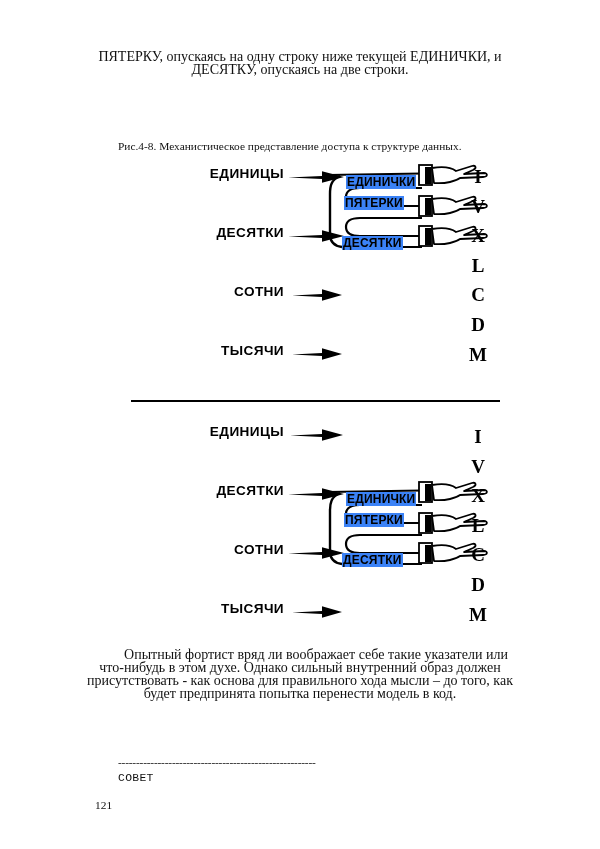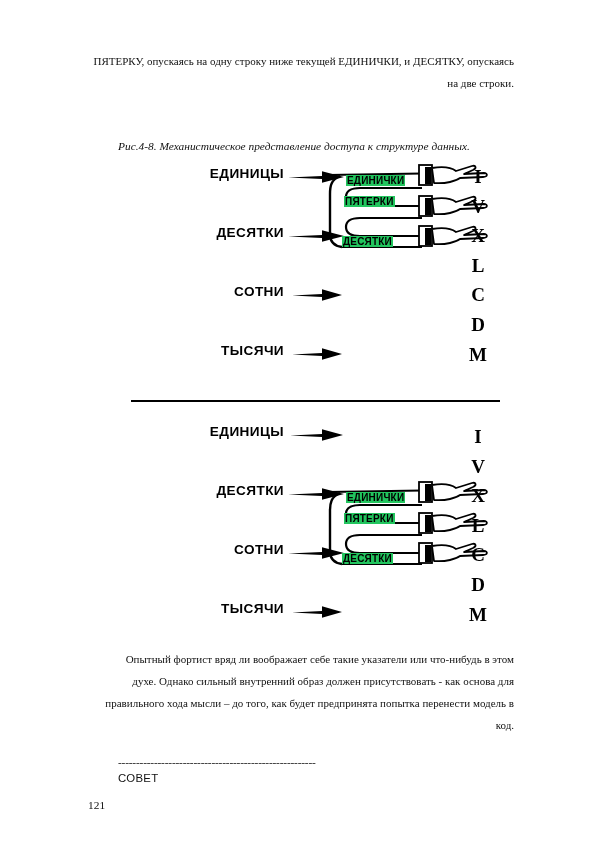--- a/index.html
+++ b/index.html
@@ -22,41 +22,40 @@
     width: 600px;
     height: 849px;
   }
 
   
   .para {
     position: absolute;
     left: 86px;
     width: 428px;
     font-family: "Liberation Serif", serif;
-    font-size: 11px;
-    line-height: 22px;
-    text-align: right;
+    font-size: 14px;
+    line-height: 13px;
+    text-align: center;
     color: #111;
   }
   .para .indent { display: inline-block; width: 32px; }
 
   #para-top    { top: 50px; }
   #para-bottom { top: 648px; }
   #para-newbie { top: 716px; }
 
   
   .caption {
     position: absolute;
     left: 118px;
     top: 138px;
     font-family: "Liberation Serif", serif;
     font-size: 11.4px;
     line-height: 16px;
     color: #111;
-    font-style: italic;
   }
 
   
   .diagram {
     position: absolute;
     left: 130px;
     width: 370px;
   }
   #diagram-1 { top: 166px; height: 215px; }
   #diagram-2 { top: 424px; height: 222px; }
@@ -114,24 +113,24 @@
     width: 180px;
     height: 92px;
   }
   #diagram-1 .pointer-group { top: -2px; }
   #diagram-2 .pointer-group { top: 57px; }
 
   .hand-label {
     position: absolute;
     font-family: "Liberation Sans", sans-serif;
     font-weight: bold;
-    font-size: 10px;
+    font-size: 12px;
     letter-spacing: 0.2px;
     color: #000;
-    background: #22c55e;
+    background: #3b82f6;
     padding: 0 1px;
     white-space: nowrap;
   }
   .hl-1 { left: 20px; top: 11px; }
   .hl-2 { left: 18px; top: 32px; }
   .hl-3 { left: 16px; top: 72px; }
 
   
   .divider {
     position: absolute;
@@ -153,30 +152,30 @@
     line-height: 13px;
     letter-spacing: -0.2px;
     color: #111;
     white-space: nowrap;
     overflow: hidden;
   }
   .advice-word {
     position: absolute;
     left: 118px;
     top: 772px;
-    font-family: Liberation Sans, sans-serif;
+    font-family: Liberation Mono, monospace;
     font-size: 11.4px;
     color: #111;
     letter-spacing: 0.3px;
   }
 
   
   .page-number {
     position: absolute;
-    left: 88px;
+    left: 95px;
     top: 799px;
     font-family: "Liberation Serif", serif;
     font-size: 11.4px;
     color: #111;
   }
 
   svg { display: block; overflow: visible; }
 </style>
 </head>
 <body>

